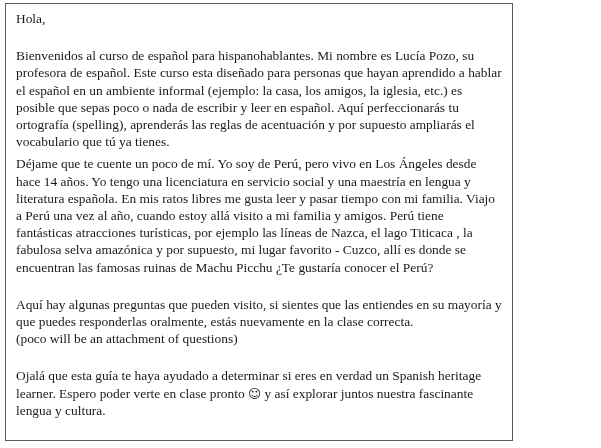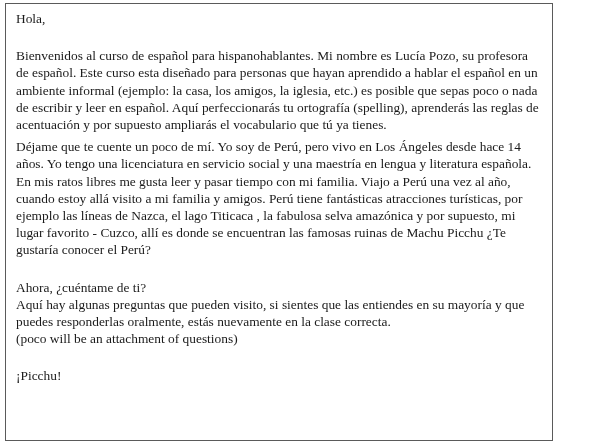--- a/index.html
+++ b/index.html
@@ -12,21 +12,21 @@
     height: 448px;
     overflow: hidden;
     font-family: "Liberation Serif", "DejaVu Serif", serif;
     -webkit-font-smoothing: antialiased;
   }
 
   #document-frame {
     position: absolute;
     left: 5px;
     top: 3px;
-    width: 548px;
+    width: 508px;
     height: 438px;
     box-sizing: border-box;
     border: 1px solid #5a5a5a;
     background: #ffffff;
     overflow: hidden;
   }
 
   .letter-body {
     padding: 6px 10px 4px 10px;
     color: #1a1a1a;
@@ -60,23 +60,23 @@
 
 <div id="document-frame">
   <div class="letter-body">
 
     <p class="para gap-line">Hola,</p>
 
     <p class="para">Bienvenidos al curso de español para hispanohablantes. Mi nombre es Lucía Pozo, su profesora de español. Este curso esta diseñado para personas que hayan aprendido a hablar el español en un ambiente informal (ejemplo: la casa, los amigos, la iglesia, etc.) es posible que sepas poco o nada de escribir y leer en español. Aquí perfeccionarás tu ortografía (spelling), aprenderás las reglas de acentuación y por supuesto ampliarás el vocabulario que tú ya tienes.</p>
 
     <p class="para gap-line">Déjame que te cuente un poco de mí. Yo soy de Perú, pero vivo en Los Ángeles desde hace 14 años. Yo tengo una licenciatura en servicio social y una maestría en lengua y literatura española. En mis ratos libres me gusta leer y pasar tiempo con mi familia. Viajo a Perú una vez al año, cuando estoy allá visito a mi familia y amigos. Perú tiene fantásticas atracciones turísticas, por ejemplo las líneas de Nazca, el lago Titicaca , la fabulosa selva amazónica y por supuesto, mi lugar favorito - Cuzco, allí es donde se encuentran las famosas ruinas de Machu Picchu ¿Te gustaría conocer el Perú?</p>
 
-    <p class="para tight">Ahora, ¿cuéntame de ti?</p>
 
     <p class="para tight">Aquí hay algunas preguntas que pueden visito, si sientes que las entiendes en su mayoría y que puedes responderlas oralmente, estás nuevamente en la clase correcta.</p>
 
     <p class="para gap-line">(poco will be an attachment of questions)</p>
 
+    <p class="para gap-line"><span>Ojalá que esta guía te haya ayudado a determinar si eres en verdad un Spanish heritage learner. Espero poder verte en clase pronto </span><span class="smiley">☺</span><span> y así explorar juntos nuestra fascinante lengua y cultura.</span></p>
 
     <p class="para tight">¡Picchu!</p>
 
   </div>
 </div>
 
 </body></html>

